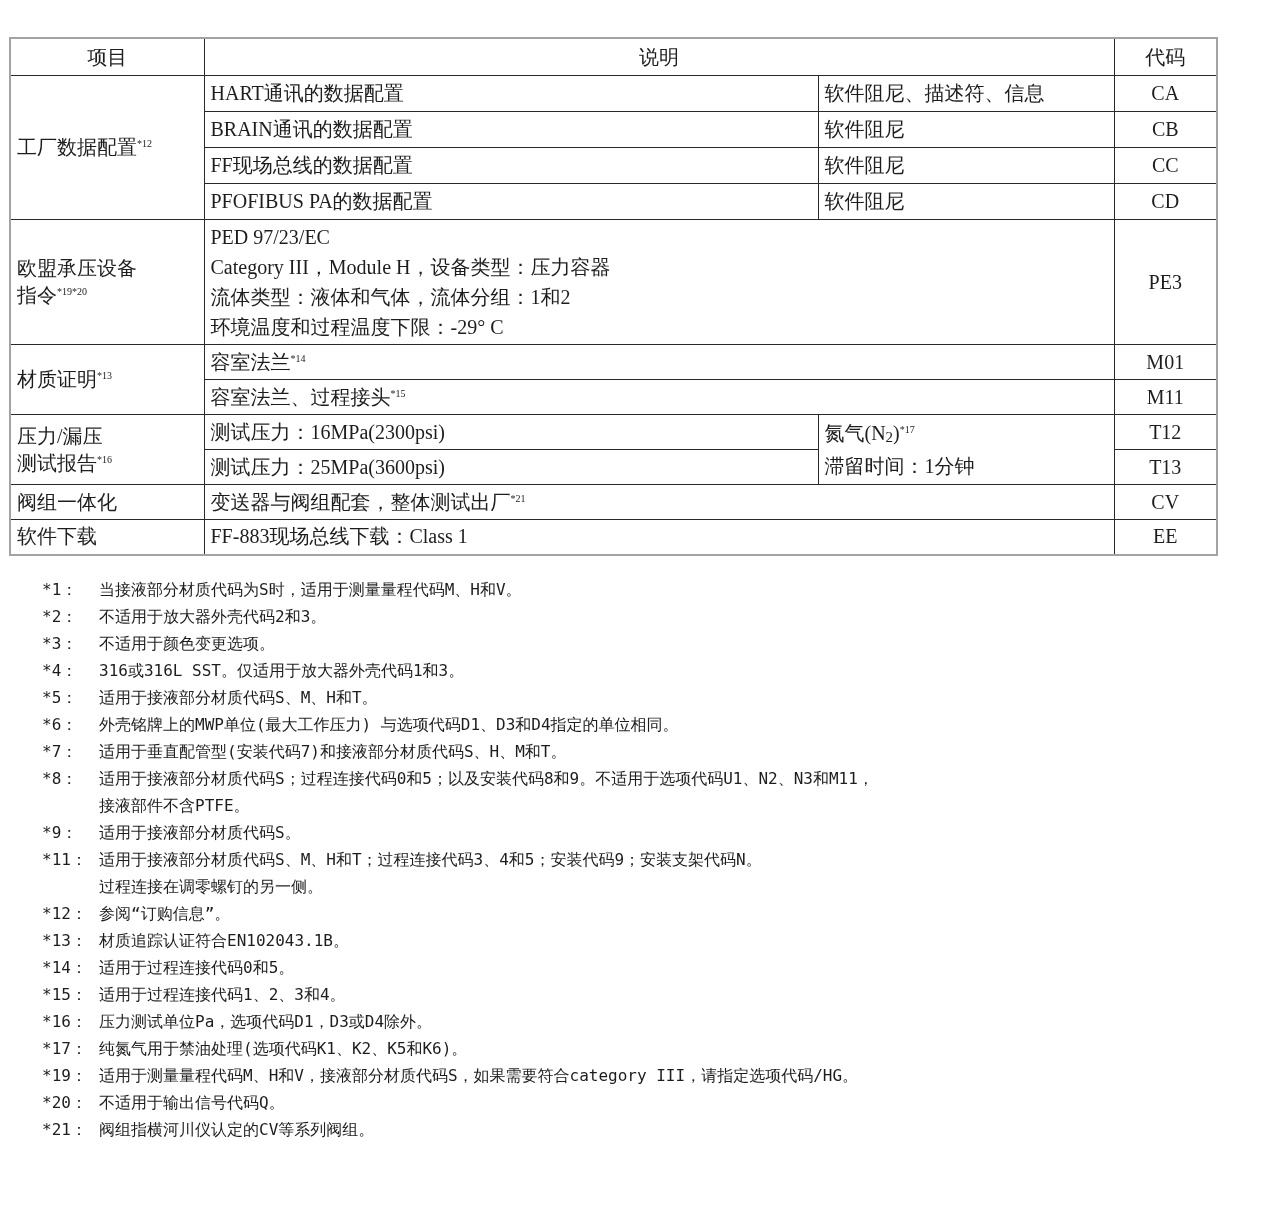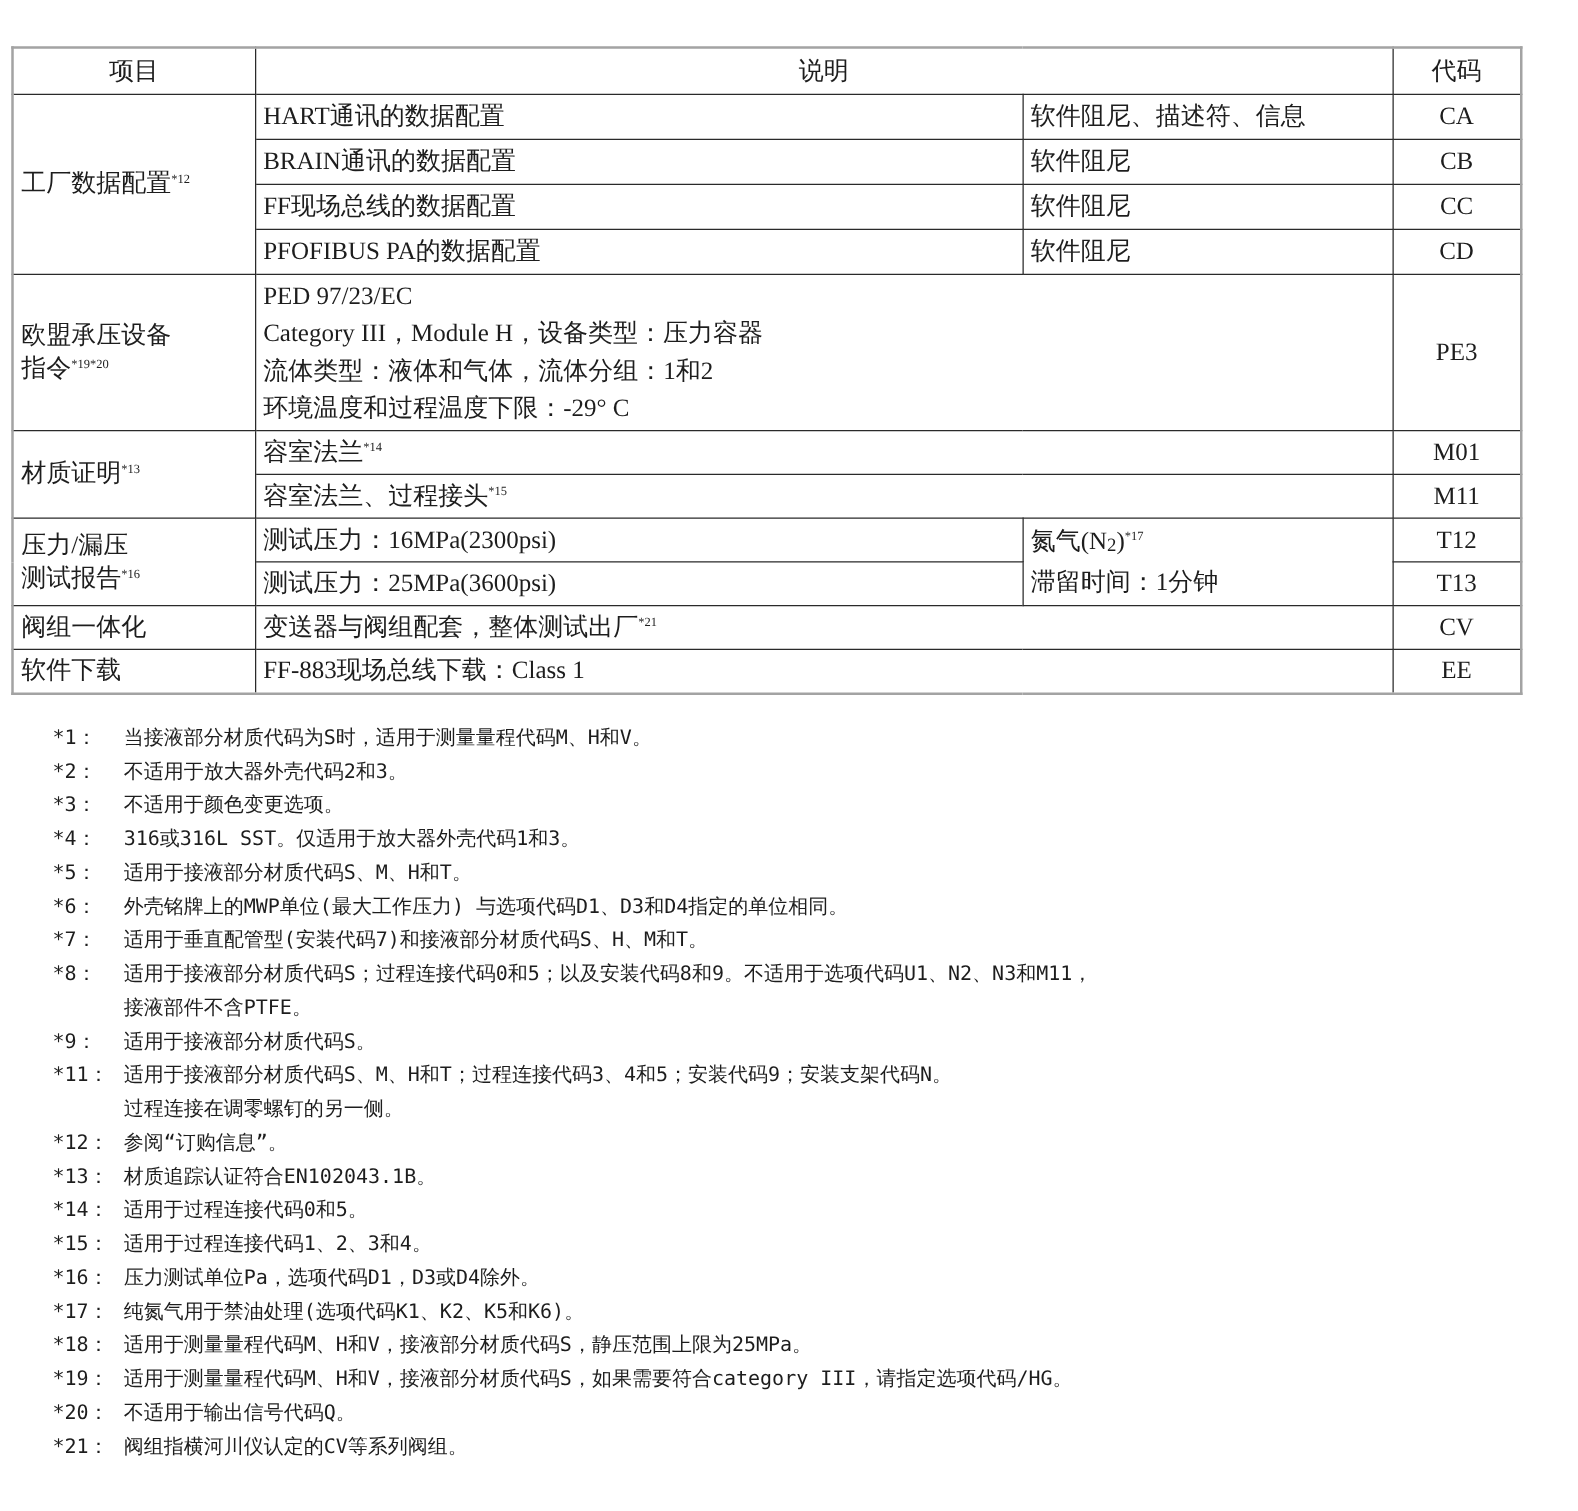--- a/index.html
+++ b/index.html
@@ -281,26 +281,20 @@
           <div class="fn-line">压力测试单位Pa，选项代码D1，D3或D4除外。</div>
         </div>
       </div>
       <div class="fn-row">
         <span class="fn-label">*17：</span>
         <div class="fn-body">
           <div class="fn-line">纯氮气用于禁油处理(选项代码K1、K2、K5和K6)。</div>
         </div>
       </div>
       <div class="fn-row">
-        <span class="fn-label">*18：</span>
-        <div class="fn-body">
-          <div class="fn-line">适用于测量量程代码M、H和V，接液部分材质代码S，静压范围上限为25MPa。</div>
-        </div>
-      </div>
-      <div class="fn-row">
         <span class="fn-label">*19：</span>
         <div class="fn-body">
           <div class="fn-line">适用于测量量程代码M、H和V，接液部分材质代码S，如果需要符合category III，请指定选项代码/HG。</div>
         </div>
       </div>
       <div class="fn-row">
         <span class="fn-label">*20：</span>
         <div class="fn-body">
           <div class="fn-line">不适用于输出信号代码Q。</div>
         </div>

